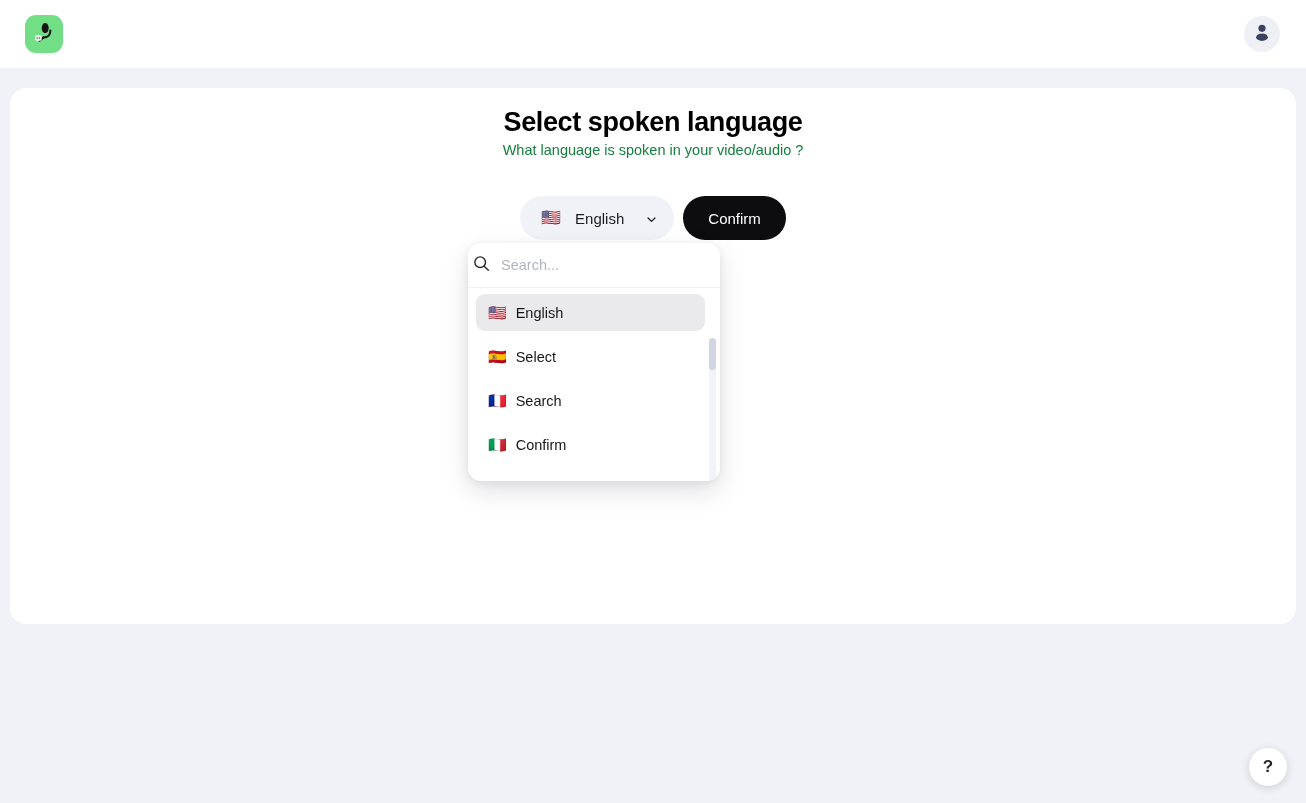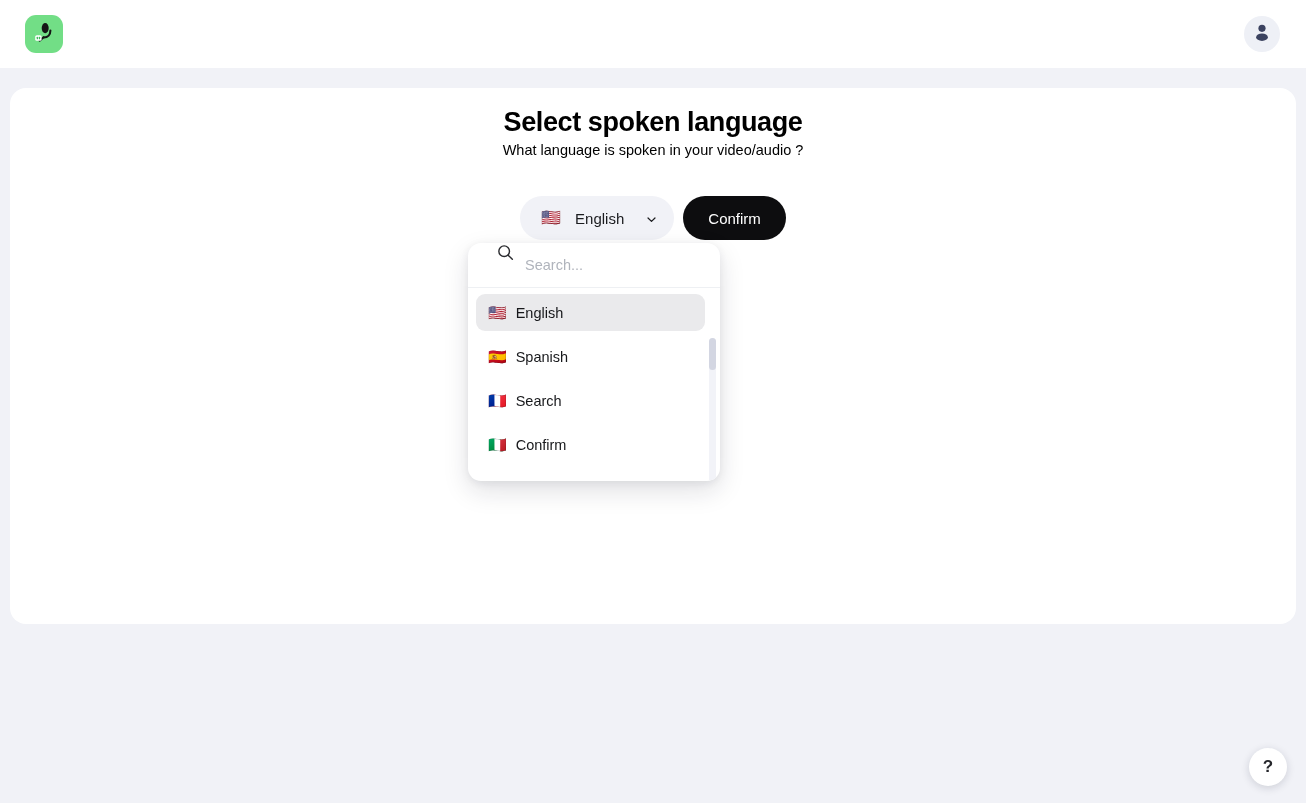--- a/index.html
+++ b/index.html
@@ -75,21 +75,21 @@
     color: #000000;
   }
 
   .subheading {
     position: absolute;
     top: 54px;
     left: 0;
     width: 100%;
     text-align: center;
     font-size: 14.5px;
-    color: #000000;
+    color: #15803d;
   }
 
   
   .selector-row {
     position: absolute;
     top: 108px;
     left: 0;
     width: 100%;
     display: flex;
     justify-content: center;
@@ -148,22 +148,23 @@
     height: 238px;
     background: #ffffff;
     border-radius: 13px;
     box-shadow: 0 10px 26px rgba(20, 24, 48, 0.13), 0 2px 8px rgba(20, 24, 48, 0.07);
     overflow: hidden;
   }
 
   .search-row {
     height: 45px;
     display: flex;
+    align-items: center;
     gap: 10px;
-    padding: 0 28px;
+    padding: 0 4px;
     border-bottom: 1px solid #eef0f3;
   }
 
   .search-input {
     border: none;
     outline: none;
     background: transparent;
     font-family: inherit;
     font-size: 14.5px;
     color: #1b1c1f;
@@ -299,21 +300,21 @@
 
   <div class="options" id="option-list">
     <div class="scroll-track"></div>
     <div class="scroll-thumb"></div>
   <div class="option selected">
         <span class="flag">🇺🇸</span>
         <span>English</span>
       </div>
       <div class="option">
         <span class="flag">🇪🇸</span>
-        <span>Spanish</span>
+        <span>Select</span>
       </div>
       <div class="option">
         <span class="flag">🇫🇷</span>
         <span>Search</span>
       </div>
       <div class="option">
         <span class="flag">🇮🇹</span>
         <span>Confirm</span>
       </div>
     </div>

